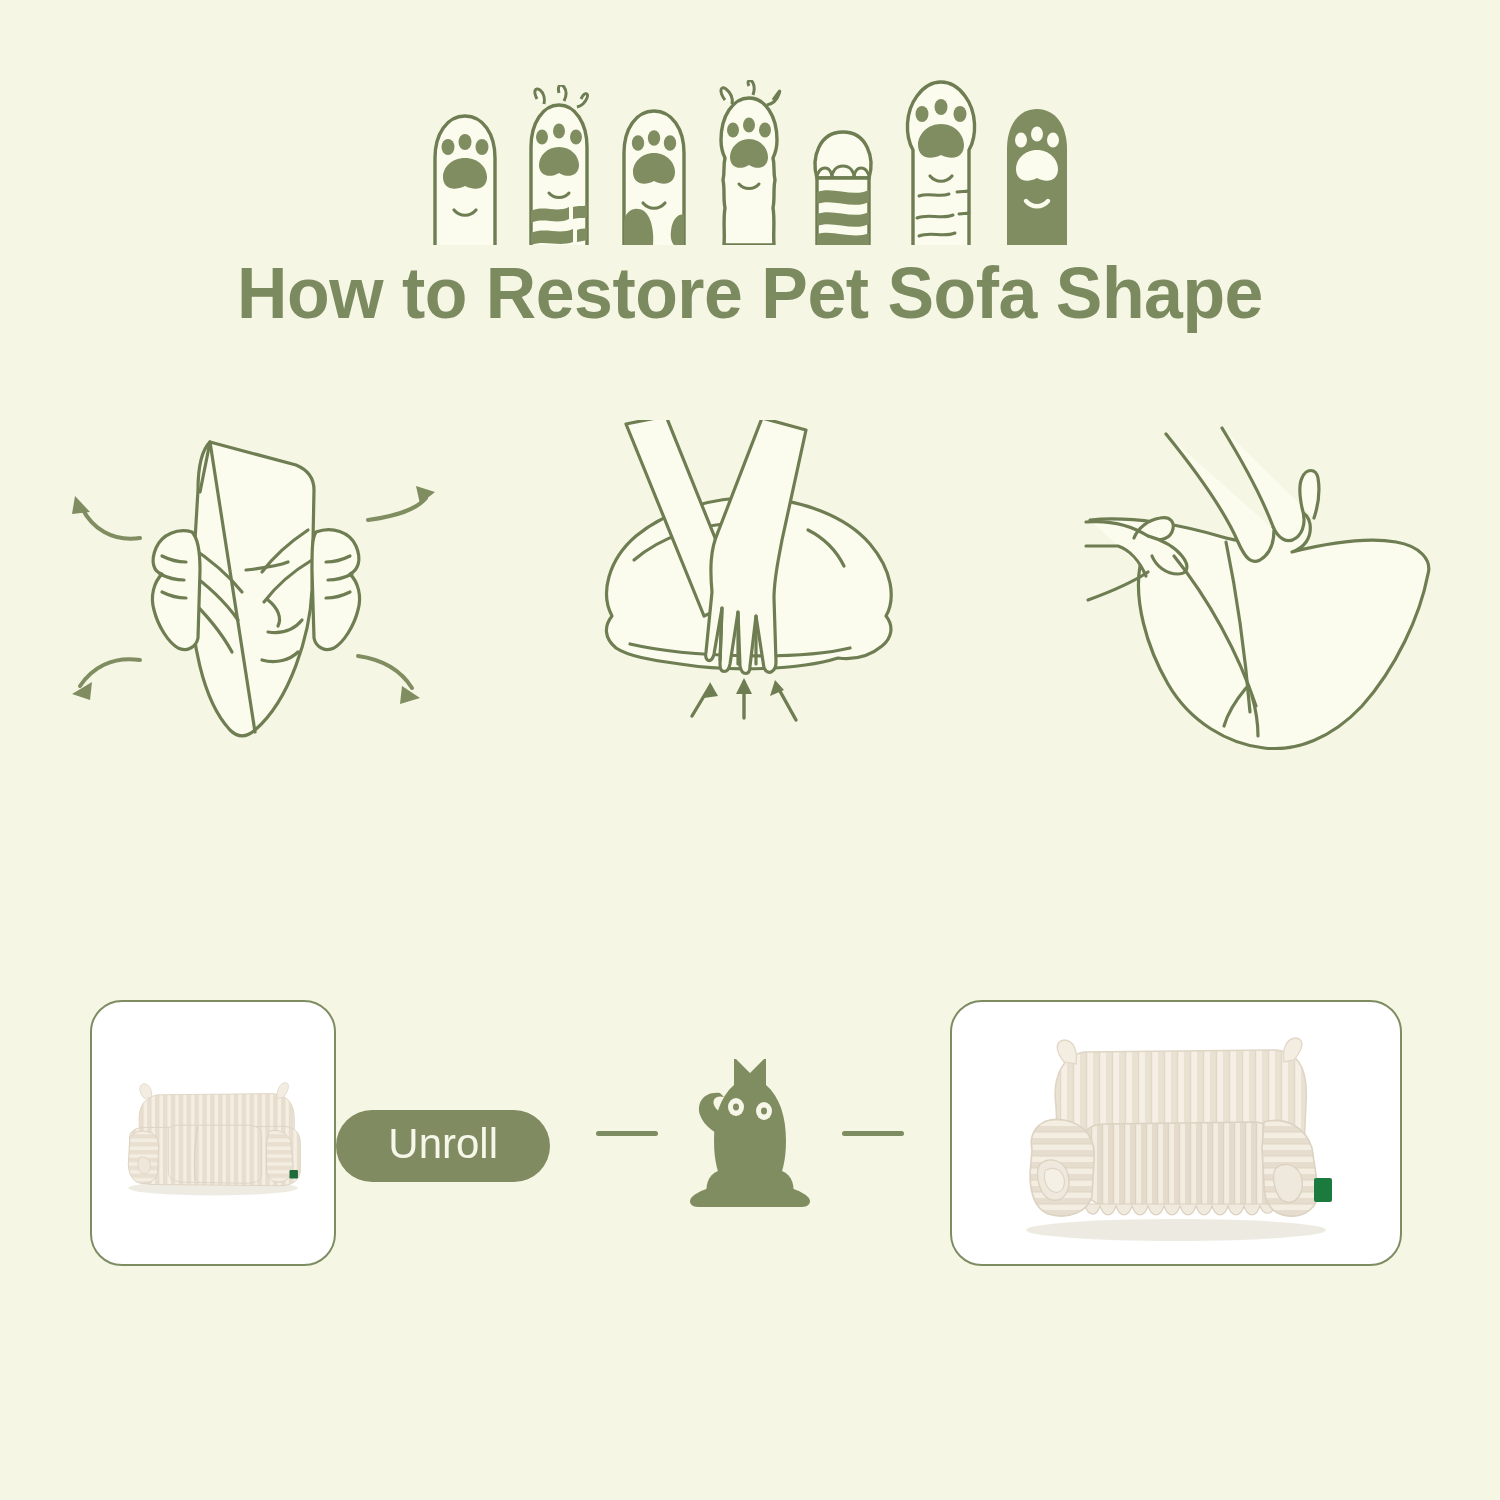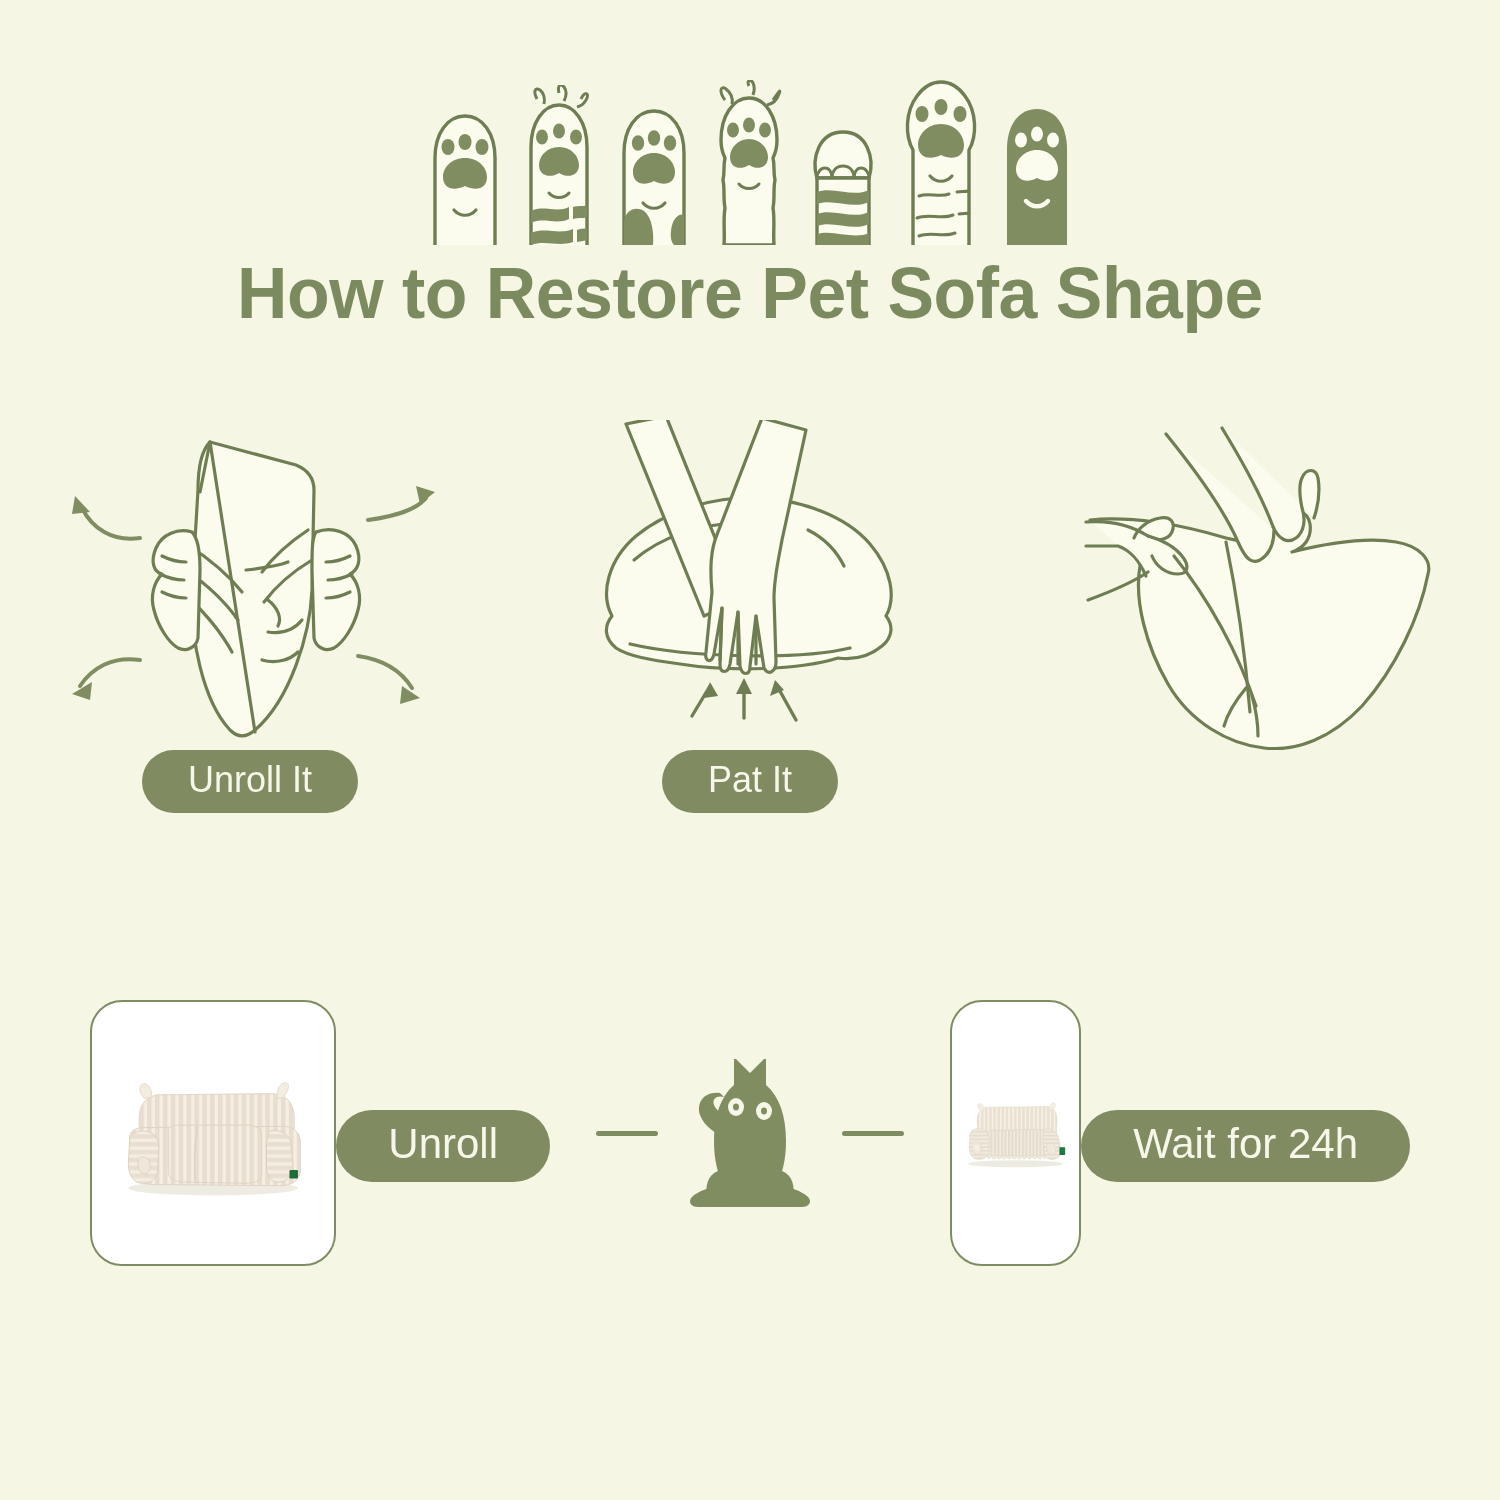--- a/index.html
+++ b/index.html
@@ -212,21 +212,20 @@
             <path d="M308 236 C336 240 352 252 362 268"></path>
           </g>
           <g fill="#7F8D60">
             <path d="M25 76 L40 92 L22 94 Z"></path>
             <path d="M385 72 L366 66 L370 84 Z"></path>
             <path d="M22 274 L42 262 L40 280 Z"></path>
             <path d="M370 278 L352 266 L350 284 Z"></path>
           </g>
         </svg>
       </div>
-      <div class="pill">Unroll It</div>
     </div>
 
     <div class="step">
       <div class="step-art">
         <svg width="360" height="330" viewBox="0 0 360 330">
           <g fill="none" stroke="#6F7D52" stroke-width="3.2" stroke-linecap="round" stroke-linejoin="round">
 
             <path d="M42 196 C30 174 38 140 66 116 C100 88 150 76 188 78
                      C232 80 276 96 300 124 C322 150 326 178 316 196
                      C324 206 322 218 312 226 C300 236 284 240 268 238
@@ -253,21 +252,20 @@
             <path d="M174 298 L174 262"></path>
             <path d="M226 300 L206 264"></path>
           </g>
           <g fill="#6F7D52">
             <path d="M140 262 L134 278 L148 276 Z"></path>
             <path d="M174 258 L166 274 L182 274 Z"></path>
             <path d="M205 260 L200 276 L214 270 Z"></path>
           </g>
         </svg>
       </div>
-      <div class="pill">Pat It</div>
     </div>
 
     <div class="step">
       <div class="step-art">
         <svg width="380" height="330" viewBox="0 0 380 330">
           <g fill="none" stroke="#6F7D52" stroke-width="3.2" stroke-linecap="round" stroke-linejoin="round">
 
             <path d="M30 100 C70 96 120 104 166 118 C200 128 216 106 224 96
                      C236 86 248 92 250 104 C252 118 244 128 232 132
                      C256 126 300 116 336 122 C360 126 372 140 368 154
@@ -416,17 +414,16 @@
           <path d="M64 146 C74 138 88 142 92 156 C96 172 88 184 76 182 C64 180 58 156 64 146 Z" fill="#EFE8DC" stroke="#DBD1C0" stroke-width="1.3"></path>
           <path d="M70 152 C78 148 86 152 88 160 C90 170 84 176 78 174 C70 172 66 158 70 152 Z" fill="#F5F0E6" stroke="#DED4C3" stroke-width="1.1"></path>
 
           <path d="M288 104 C310 98 330 110 336 130 L342 170 C344 188 330 200 312 198
                    C294 196 288 182 288 166 L286 130 Z" fill="url(#ribsV2)" stroke="#DCD2C1" stroke-width="1.6"></path>
           <path d="M300 150 C310 142 324 148 326 162 C328 176 320 186 310 184 C300 182 294 158 300 150 Z" fill="#EFE8DC" stroke="#DBD1C0" stroke-width="1.3"></path>
 
           <rect x="338" y="160" width="18" height="24" rx="2" fill="#1B7A3E"></rect>
         </svg>
       </div>
-      <div class="pill pill-lg card-label">Wait for 24h</div>
     </div>
   </div>
 
 </div>
 
 </body></html>

